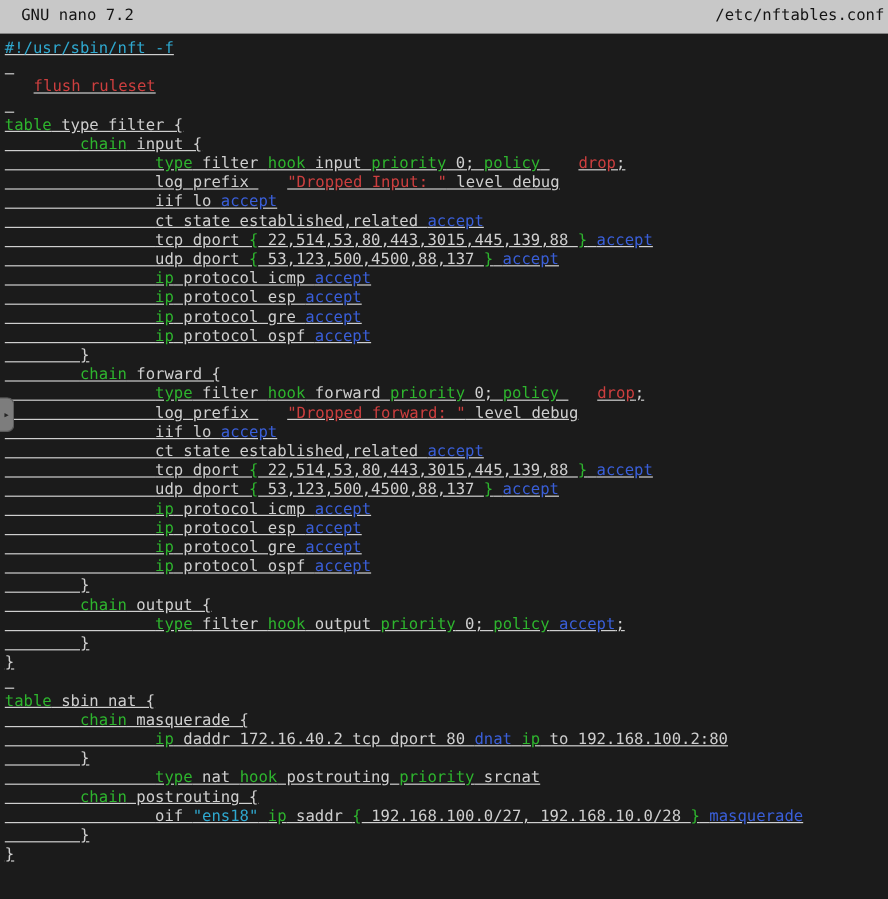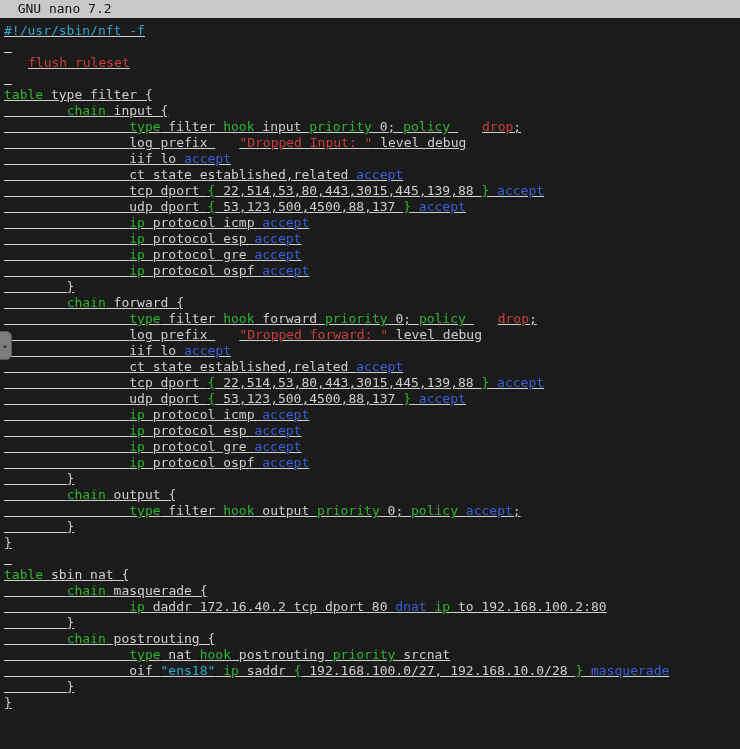--- a/index.html
+++ b/index.html
@@ -12,21 +12,21 @@
     color: var(--foreground, #cfcfcf);
     overflow: hidden;
     position: relative;
   }
   .titlebar {
     background: var(--titlebar_bg, #c8c8c8);
     color: var(--titlebar_fg, #111111);
     display: flex;
     justify-content: space-between;
     align-items: center;
-    height: 18px;
+    height: 28px;
     padding: 0 3px 0 2px;
     white-space: pre;
   }
   .titlebar span { white-space: pre; }
   .editor {
     padding: 5px 0 0 4px;
   }
   .line { white-space: pre; min-height: 16px; height: 16px; text-decoration: underline; }
   .seg-fg    { color: var(--foreground, #cfcfcf); }
   .seg-green { color: var(--green, #2eb52e); }
@@ -49,20 +49,21 @@
     color: #262626;
     font-size: 9px;
     cursor: pointer;
   }
 </style>
 </head>
 <body>
 
 <div class="titlebar">
   <span>  GNU nano 7.2</span>
+  <span>/etc/nftables.conf</span>
 </div>
 
 <div class="editor">
     <div class="line"><span class="seg-cyan">#!/usr/sbin/nft -f</span></div>
     <div class="line"> </div>
     <div class="line"><span class="seg-red">flush ruleset</span></div>
     <div class="line"> </div>
     <div class="line"><span class="seg-green">table</span><span class="seg-fg"> type filter {</span></div>
     <div class="line"><span class="seg-fg">        </span><span class="seg-green">chain</span><span class="seg-fg"> input {</span></div>
     <div class="line"><span class="seg-fg">                </span><span class="seg-green">type</span><span class="seg-fg"> filter </span><span class="seg-green">hook</span><span class="seg-fg"> input </span><span class="seg-green">priority</span><span class="seg-fg"> 0; </span><span class="seg-green">policy</span><span class="seg-fg"> </span><span class="seg-red">drop</span><span class="seg-fg">;</span></div>
@@ -90,22 +91,22 @@
     <div class="line"><span class="seg-fg">        }</span></div>
     <div class="line"><span class="seg-fg">        </span><span class="seg-green">chain</span><span class="seg-fg"> output {</span></div>
     <div class="line"><span class="seg-fg">                </span><span class="seg-green">type</span><span class="seg-fg"> filter </span><span class="seg-green">hook</span><span class="seg-fg"> output </span><span class="seg-green">priority</span><span class="seg-fg"> 0; </span><span class="seg-green">policy</span><span class="seg-fg"> </span><span class="seg-blue">accept</span><span class="seg-fg">;</span></div>
     <div class="line"><span class="seg-fg">        }</span></div>
     <div class="line"><span class="seg-fg">}</span></div>
     <div class="line"> </div>
     <div class="line"><span class="seg-green">table</span><span class="seg-fg"> sbin nat {</span></div>
     <div class="line"><span class="seg-fg">        </span><span class="seg-green">chain</span><span class="seg-fg"> masquerade {</span></div>
     <div class="line"><span class="seg-fg">                </span><span class="seg-green">ip</span><span class="seg-fg"> daddr 172.16.40.2 tcp dport 80 </span><span class="seg-blue">dnat</span><span class="seg-fg"> </span><span class="seg-green">ip</span><span class="seg-fg"> to 192.168.100.2:80</span></div>
     <div class="line"><span class="seg-fg">        }</span></div>
+    <div class="line"><span class="seg-fg">                </span><span class="seg-green">type</span><span class="seg-fg"> nat </span><span class="seg-green">hook</span><span class="seg-fg"> postrouting </span><span class="seg-green">priority</span><span class="seg-fg"> srcnat</span></div>
     <div class="line"><span class="seg-fg">        </span><span class="seg-green">chain</span><span class="seg-fg"> postrouting {</span></div>
-    <div class="line"><span class="seg-fg">                </span><span class="seg-green">type</span><span class="seg-fg"> nat </span><span class="seg-green">hook</span><span class="seg-fg"> postrouting </span><span class="seg-green">priority</span><span class="seg-fg"> srcnat</span></div>
     <div class="line"><span class="seg-fg">                </span><span class="seg-fg">oif </span><span class="seg-cyan">"ens18"</span><span class="seg-fg"> </span><span class="seg-green">ip</span><span class="seg-fg"> saddr </span><span class="seg-green">{</span><span class="seg-fg"> 192.168.100.0/27, 192.168.10.0/28 </span><span class="seg-green">}</span><span class="seg-fg"> </span><span class="seg-blue">masquerade</span></div>
     <div class="line"><span class="seg-fg">        }</span></div>
     <div class="line"><span class="seg-fg">}</span></div>
   </div>
 
 <div class="vnc-handle">
   <span>▸</span>
 </div>
 
 </body></html>

